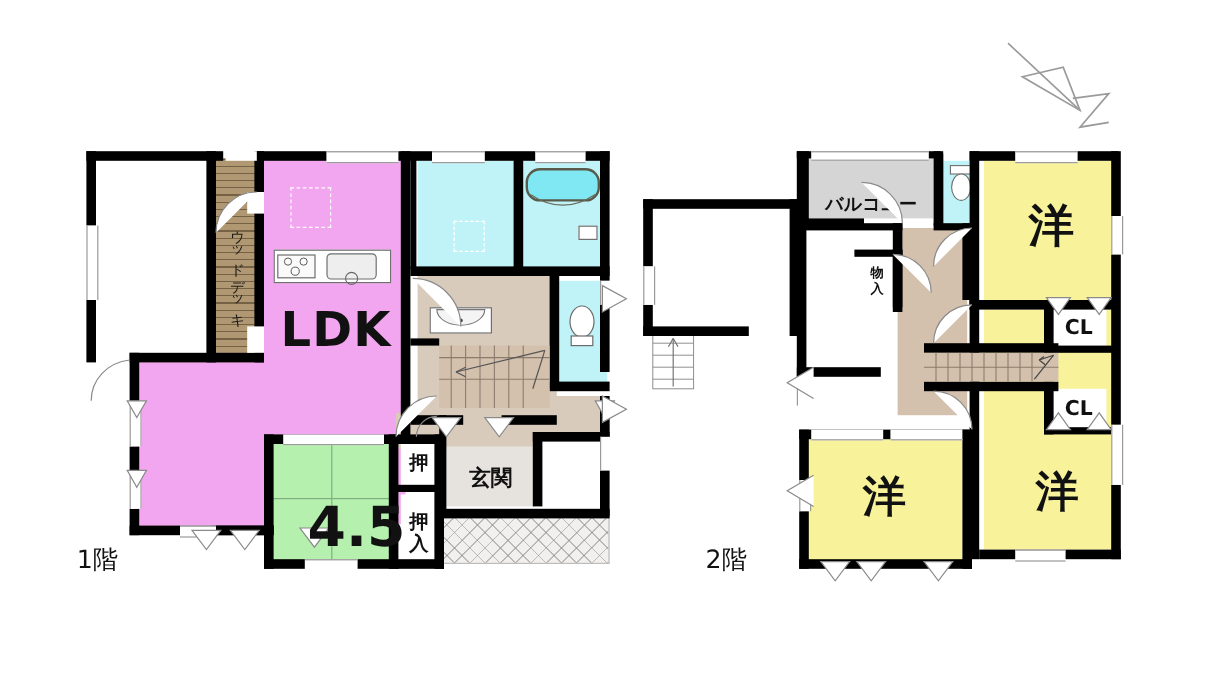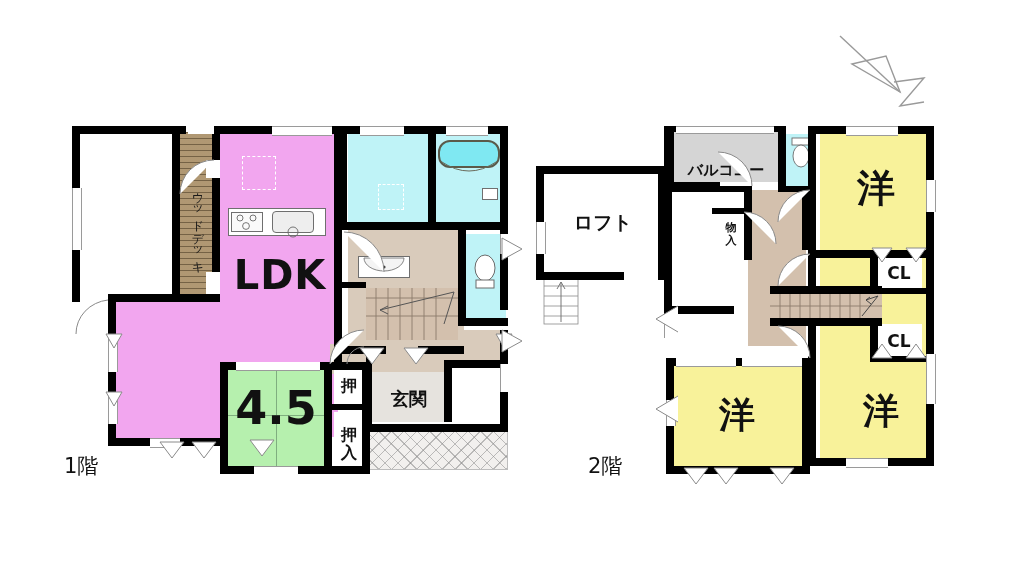--- a/index.html
+++ b/index.html
@@ -218,30 +218,29 @@
       <path d="M60 112 L84 112 L72 128 Z"></path>
       <path d="M92 112 L116 112 L104 128 Z"></path>
       <path d="M150 110 L174 110 L162 126 Z"></path>
       <path d="M260 18 L284 18 L272 34 Z"></path>
       <path d="M304 18 L328 18 L316 34 Z"></path>
       <path d="M396 4 L412 4 L404 18 Z"></path>
     </g>
   </svg>
 
   <div class="lbl" style="left:226px;top:250px;width:108px;height:50px;font-size:40px;font-weight:700;letter-spacing:1px;">LDK</div>
-  <div class="lbl" style="left:228px;top:380px;width:96px;height:56px;font-size:46px;font-weight:700;">4.5</div>
+  <div class="lbl" style="left:228px;top:411px;width:96px;height:56px;font-size:46px;font-weight:700;padding-left:21px;">4.5</div>
   <div class="lbl" style="left:374px;top:384px;width:70px;height:30px;font-size:18px;font-weight:700;">玄関</div>
   <div class="lbl" style="left:334px;top:372px;width:30px;height:28px;font-size:16px;font-weight:700;">押</div>
   <div class="lbl" style="left:334px;top:420px;width:30px;height:48px;font-size:16px;font-weight:700;line-height:1.15;">押
 入</div>
 
   <div class="floorlabel" style="left:64px;top:452px;text-align:right;">1階</div>
 
   <div class="room" style="left:542px;top:172px;width:120px;height:104px;background:#ffffff;"></div>
-  <div class="lbl" style="left:548px;top:208px;width:110px;height:30px;font-size:19px;font-weight:700;">ロフト</div>
 
   <svg style="left:544px;top:276px;width:34px;height:48px" viewBox="0 0 34 48">
     <rect x="0" y="0" width="34" height="48" fill="#fff" stroke="#8a8a8a" stroke-width="0.8"></rect>
     <g stroke="#8a8a8a" stroke-width="0.8">
       <line x1="0" y1="10" x2="34" y2="10"></line>
         <line x1="0" y1="20" x2="34" y2="20"></line>
       <line x1="0" y1="30" x2="34" y2="30"></line>
         <line x1="0" y1="40" x2="34" y2="40"></line>
     </g>
     <g stroke="#777" stroke-width="1" fill="none">

